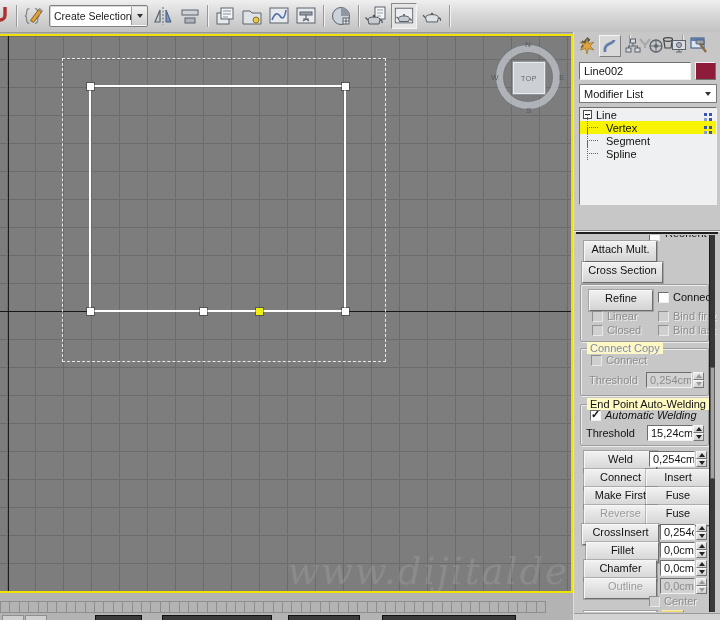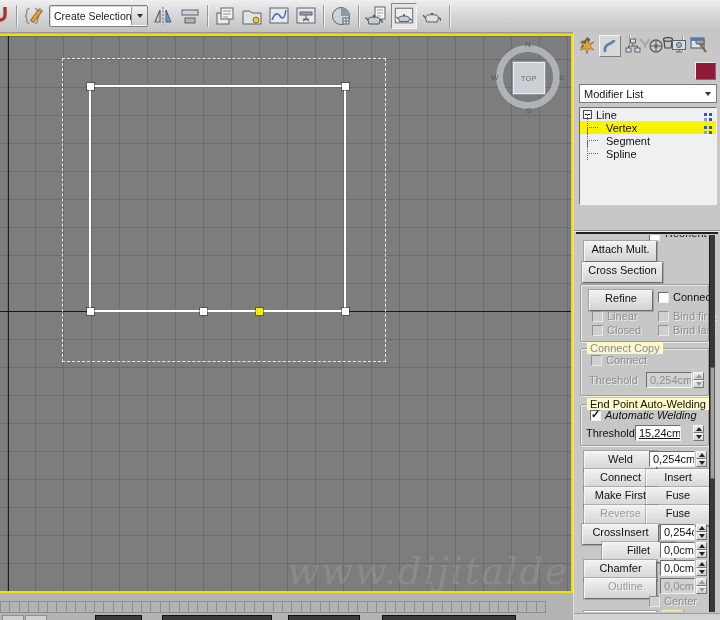--- a/index.html
+++ b/index.html
@@ -300,20 +300,21 @@
           </svg>
       </div>
       <div class="tab">
         <svg width="16" height="16" viewBox="0 0 16 16">
             <rect x="2" y="2" width="8" height="4" rx="1" fill="#9aa2ae" stroke="#5c626c"></rect>
             <path d="M6 6l6 8" stroke="#8a6a3a" stroke-width="2.2"></path>
           </svg>
       </div>
     </div>
 
+    <div id="name-field" class="abs">Line002</div>
     <div id="color-swatch" class="abs" style="background: rgb(143, 27, 58);"></div>
 
     <div id="stack" class="abs">
       <div class="srow">
         <span class="minusbox"></span>
         <span>Line</span>
         <span class="sspace"></span>
         <span class="dots"></span>
       </div>
       <div class="srow sel">
@@ -415,21 +416,21 @@
             <span class="up"></span>
             <span class="dn"></span>
           </div>
       </div>
 
       <div class="grp" style="left:6px;top:169px;width:127px;height:40px;">
         <div class="gtitle">End Point Auto-Welding</div>
         <div class="cb checked" style="left:9px;top:5px;"></div>
         <div class="cb-lab" style="left:24px;top:4px;font-style:italic;">Automatic Welding</div>
         <div class="cb-lab" style="left:5px;top:22px;">Threshold</div>
-        <div class="field" style="left:54px;top:20px;width:46px;text-decoration:underline;">15,24cm</div>
+        <div class="field" style="left:66px;top:20px;width:46px;">15,24cm</div>
         <div class="spin" style="left:112px;top:20px;">
             <span class="up"></span>
             <span class="dn"></span>
           </div>
       </div>
 
       <div class="r-btn" style="left:10px;top:216px;width:73px;">Weld</div>
       <div class="field" style="left:75px;top:216px;width:46px;">0,254cm</div>
       <div class="spin" style="left:122px;top:216px;">
           <span class="up"></span>
@@ -446,21 +447,21 @@
       <div class="r-btn" style="left:72px;top:270px;width:64px;">Fuse</div>
 
       <div class="r-btn" style="left:8px;top:289px;width:77px;">CrossInsert</div>
 
       <div class="field" style="left:86px;top:289px;width:35px;">0,254cm</div>
       <div class="spin" style="left:122px;top:289px;">
           <span class="up"></span>
           <span class="dn"></span>
         </div>
 
-      <div class="r-btn" style="left:28px;top:307px;width:73px;">Fillet</div>
+      <div class="r-btn" style="left:12px;top:307px;width:73px;">Fillet</div>
       <div class="field" style="left:86px;top:307px;width:35px;">0,0cm</div>
       <div class="spin" style="left:122px;top:307px;">
           <span class="up"></span>
           <span class="dn"></span>
         </div>
 
       <div class="r-btn" style="left:10px;top:325px;width:73px;">Chamfer</div>
       <div class="field" style="left:86px;top:325px;width:35px;">0,0cm</div>
       <div class="spin" style="left:122px;top:325px;">
           <span class="up"></span>

